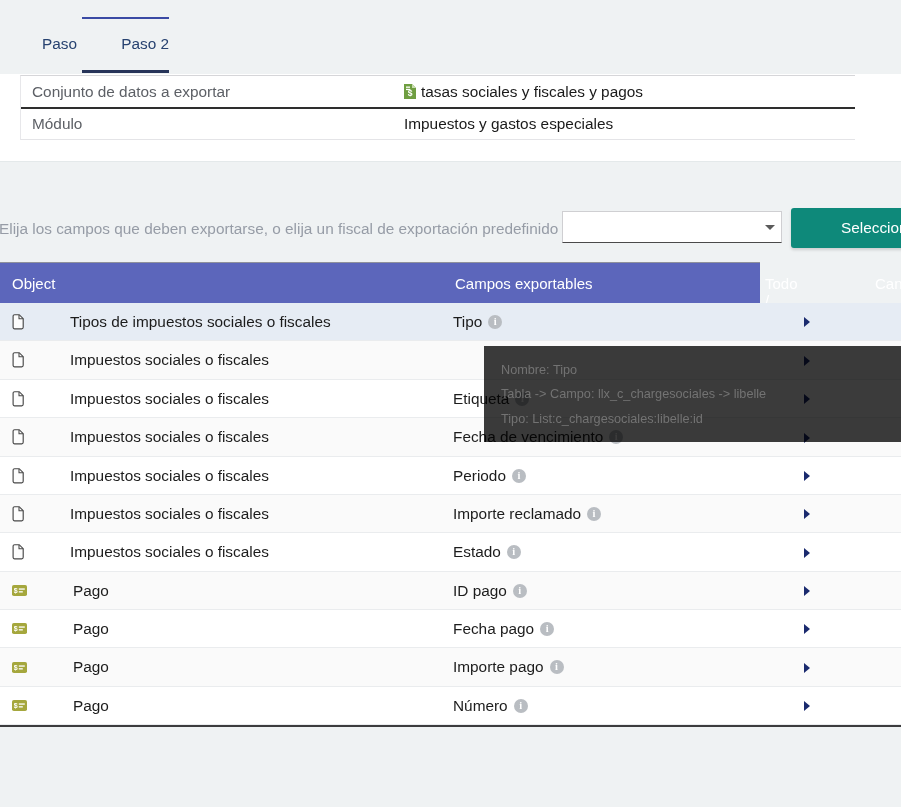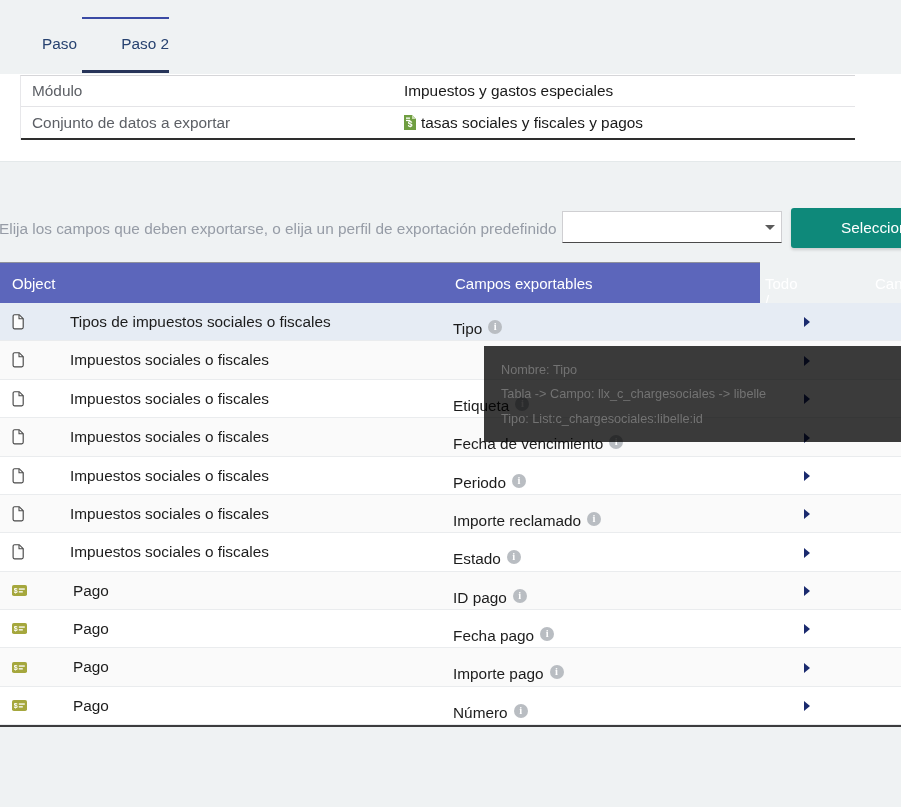--- a/index.html
+++ b/index.html
@@ -25,53 +25,53 @@
 .sel { position:absolute; left:562px; top:211px; width:220px; height:32px; background:#fff; border:1px solid #cfcfd2; border-bottom:1.5px solid #4a4a4a; }
 .selcaret { position:absolute; left:202px; top:13px; width:0; height:0; border-left:5px solid transparent; border-right:5px solid transparent; border-top:5px solid #5a5a5a; }
 .btn { position:absolute; left:791px; top:208px; width:230px; height:40px; background:#0e897a; border-radius:3px; color:#ffffff; font-size:15.36px; line-height:40px; padding-left:50px; box-shadow:0 2px 3px rgba(0,0,0,0.15); }
 
 
 .thead { position:absolute; left:0; top:262px; width:760px; height:41px; background:#5c66bb; border-top:1.5px solid #8f919c; color:#ffffff; font-size:15px; }
 .thead span { position:absolute; top:12px; }
 .row { position:absolute; left:0; width:901px; font-size:15.36px; color:#1c1c1c; border-bottom:1px solid #eaecee; }
 .c1 { position:absolute; left:12px; top:0; height:100%; display:flex; align-items:center;gap:42px; }
 .c1 .lab { margin-left:4px; }
-.c2 { position:absolute; left:453px; top:0; height:100%; display:flex; align-items:flex-start;margin-top:17px; }
+.c2 { position:absolute; left:453px; top:0; height:100%; display:flex; align-items:center; }
 .info { display:inline-block; width:14px; height:14px; border-radius:50%; background:#b9bdc2; color:#fff; font-size:10.5px; font-weight:bold; text-align:center; line-height:14px; margin-left:6px; font-family:"Liberation Serif",serif; }
 .arr { position:absolute; left:804px; width:0; height:0; border-top:5px solid transparent; border-bottom:5px solid transparent; border-left:6px solid #1a2a6e; }
 .botline { position:absolute; left:0; top:725px; width:901px; height:2px; background:#3c3c3e; }
 
 
 .tip { position:absolute; left:484px; top:346px; width:417px; height:96px; background:rgba(0,0,0,0.77); color:#737373; font-size:12.7px; padding:12px 0 0 17px; line-height:24.4px; }
 </style>
 </head>
 <body>
 <div class="tab tab1">Paso 1</div>
 <div class="tab tab2">Paso 2</div>
 
 <div class="panel"></div>
 <div class="mtable">
-  <div class="mrow mrow1">
-      <span class="mlabel">Módulo</span>
-      <span class="mval">Impuestos y gastos especiales</span>
-    </div>
   <div class="mrow mrow2">
       <span class="mlabel">Conjunto de datos a exportar</span>
       <span class="mval" style="display:flex;align-items:center;height:100%;">
     <svg width="12" height="15" viewBox="0 0 12 15" style="margin-right:5px;">
       <path d="M0 0 h8 l4 4 v11 h-12 z" fill="#6f9e41"></path>
       <path d="M8 0 l4 4 h-4 z" fill="#c9dcb0"></path>
       <rect x="2" y="2.5" width="4" height="1.3" fill="#fff"></rect>
       <rect x="2" y="4.8" width="4" height="1.3" fill="#fff"></rect>
       <text x="6" y="11.6" font-size="8.5" font-weight="bold" fill="#fff" text-anchor="middle" font-family="Liberation Sans">$</text>
     </svg>tasas sociales y fiscales y pagos</span>
     </div>
+  <div class="mrow mrow1">
+      <span class="mlabel">Módulo</span>
+      <span class="mval">Impuestos y gastos especiales</span>
+    </div>
 </div>
 
-<div class="elija">Elija los campos que deben exportarse, o elija un perfil de exportación predefinido</div>
+<div class="elija">Elija los campos que deben exportarse, o elija un fiscal de exportación predefinido</div>
 <div class="sel">
     <div class="selcaret"></div>
   </div>
 <div class="btn">Seleccionar</div>
 
 <div class="thead">
   <span style="left:12px;">Object</span>
   <span style="left:455px;">Campos exportables</span>
   <span style="left:765px;">Todo / Tipo</span>
   <span style="left:875px;">Cantidad</span>

